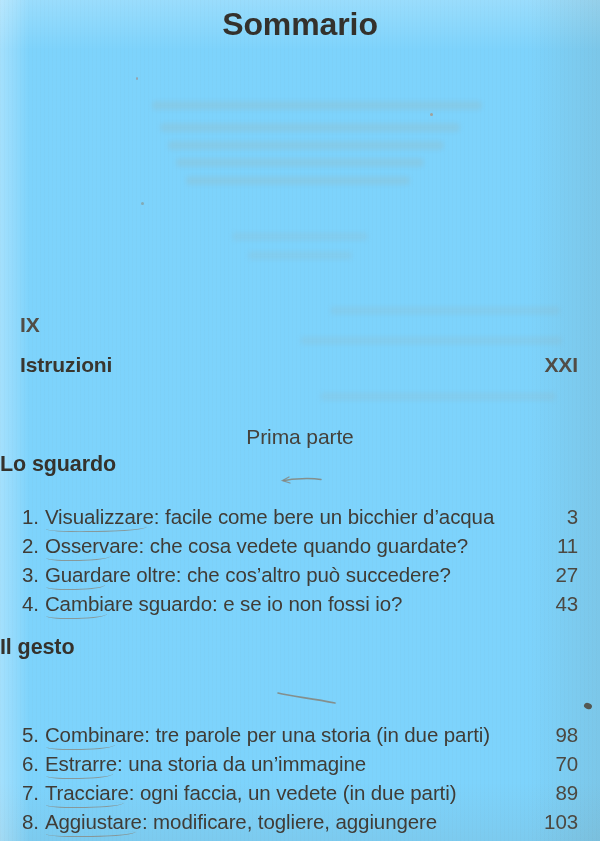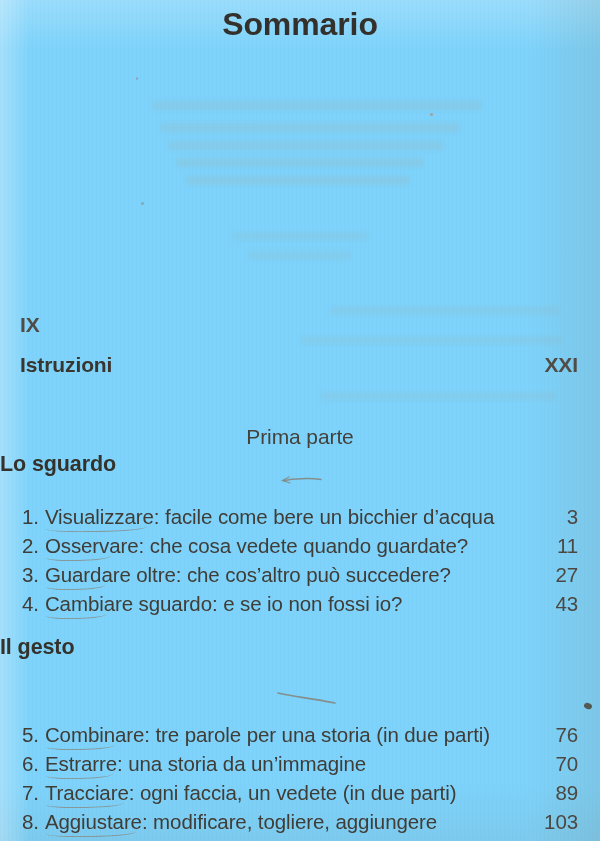--- a/index.html
+++ b/index.html
@@ -123,21 +123,21 @@
   </div>
 
   <div class="part-title" style="top:634px;">Il gesto</div>
   <svg class="mark-svg" style="left:276px;top:690px;" width="62" height="16" viewBox="0 0 62 16">
     <path d="M2,3 C16,6.5 34,8 59,13" fill="none" stroke="rgba(134,126,113,0.8)" stroke-width="1.6" stroke-linecap="round"></path>
   </svg>
 
   <div class="chapters" style="top:721px;">
     <div class="ch-row">
       <span class="ch-text"><span class="ch-num">5.</span><span class="pencil short">Combinare</span><span>: tre parole per una storia (in due parti)</span></span>
-      <span class="ch-page">76</span>
+      <span class="ch-page">98</span>
     </div>
     <div class="ch-row">
       <span class="ch-text"><span class="ch-num">6.</span><span class="pencil">Estrarre</span><span>: una storia da un’immagine</span></span>
       <span class="ch-page">70</span>
     </div>
     <div class="ch-row">
       <span class="ch-text"><span class="ch-num">7.</span><span class="pencil">Tracciare</span><span>: ogni faccia, un vedete (in due parti)</span></span>
       <span class="ch-page">89</span>
     </div>
     <div class="ch-row">

